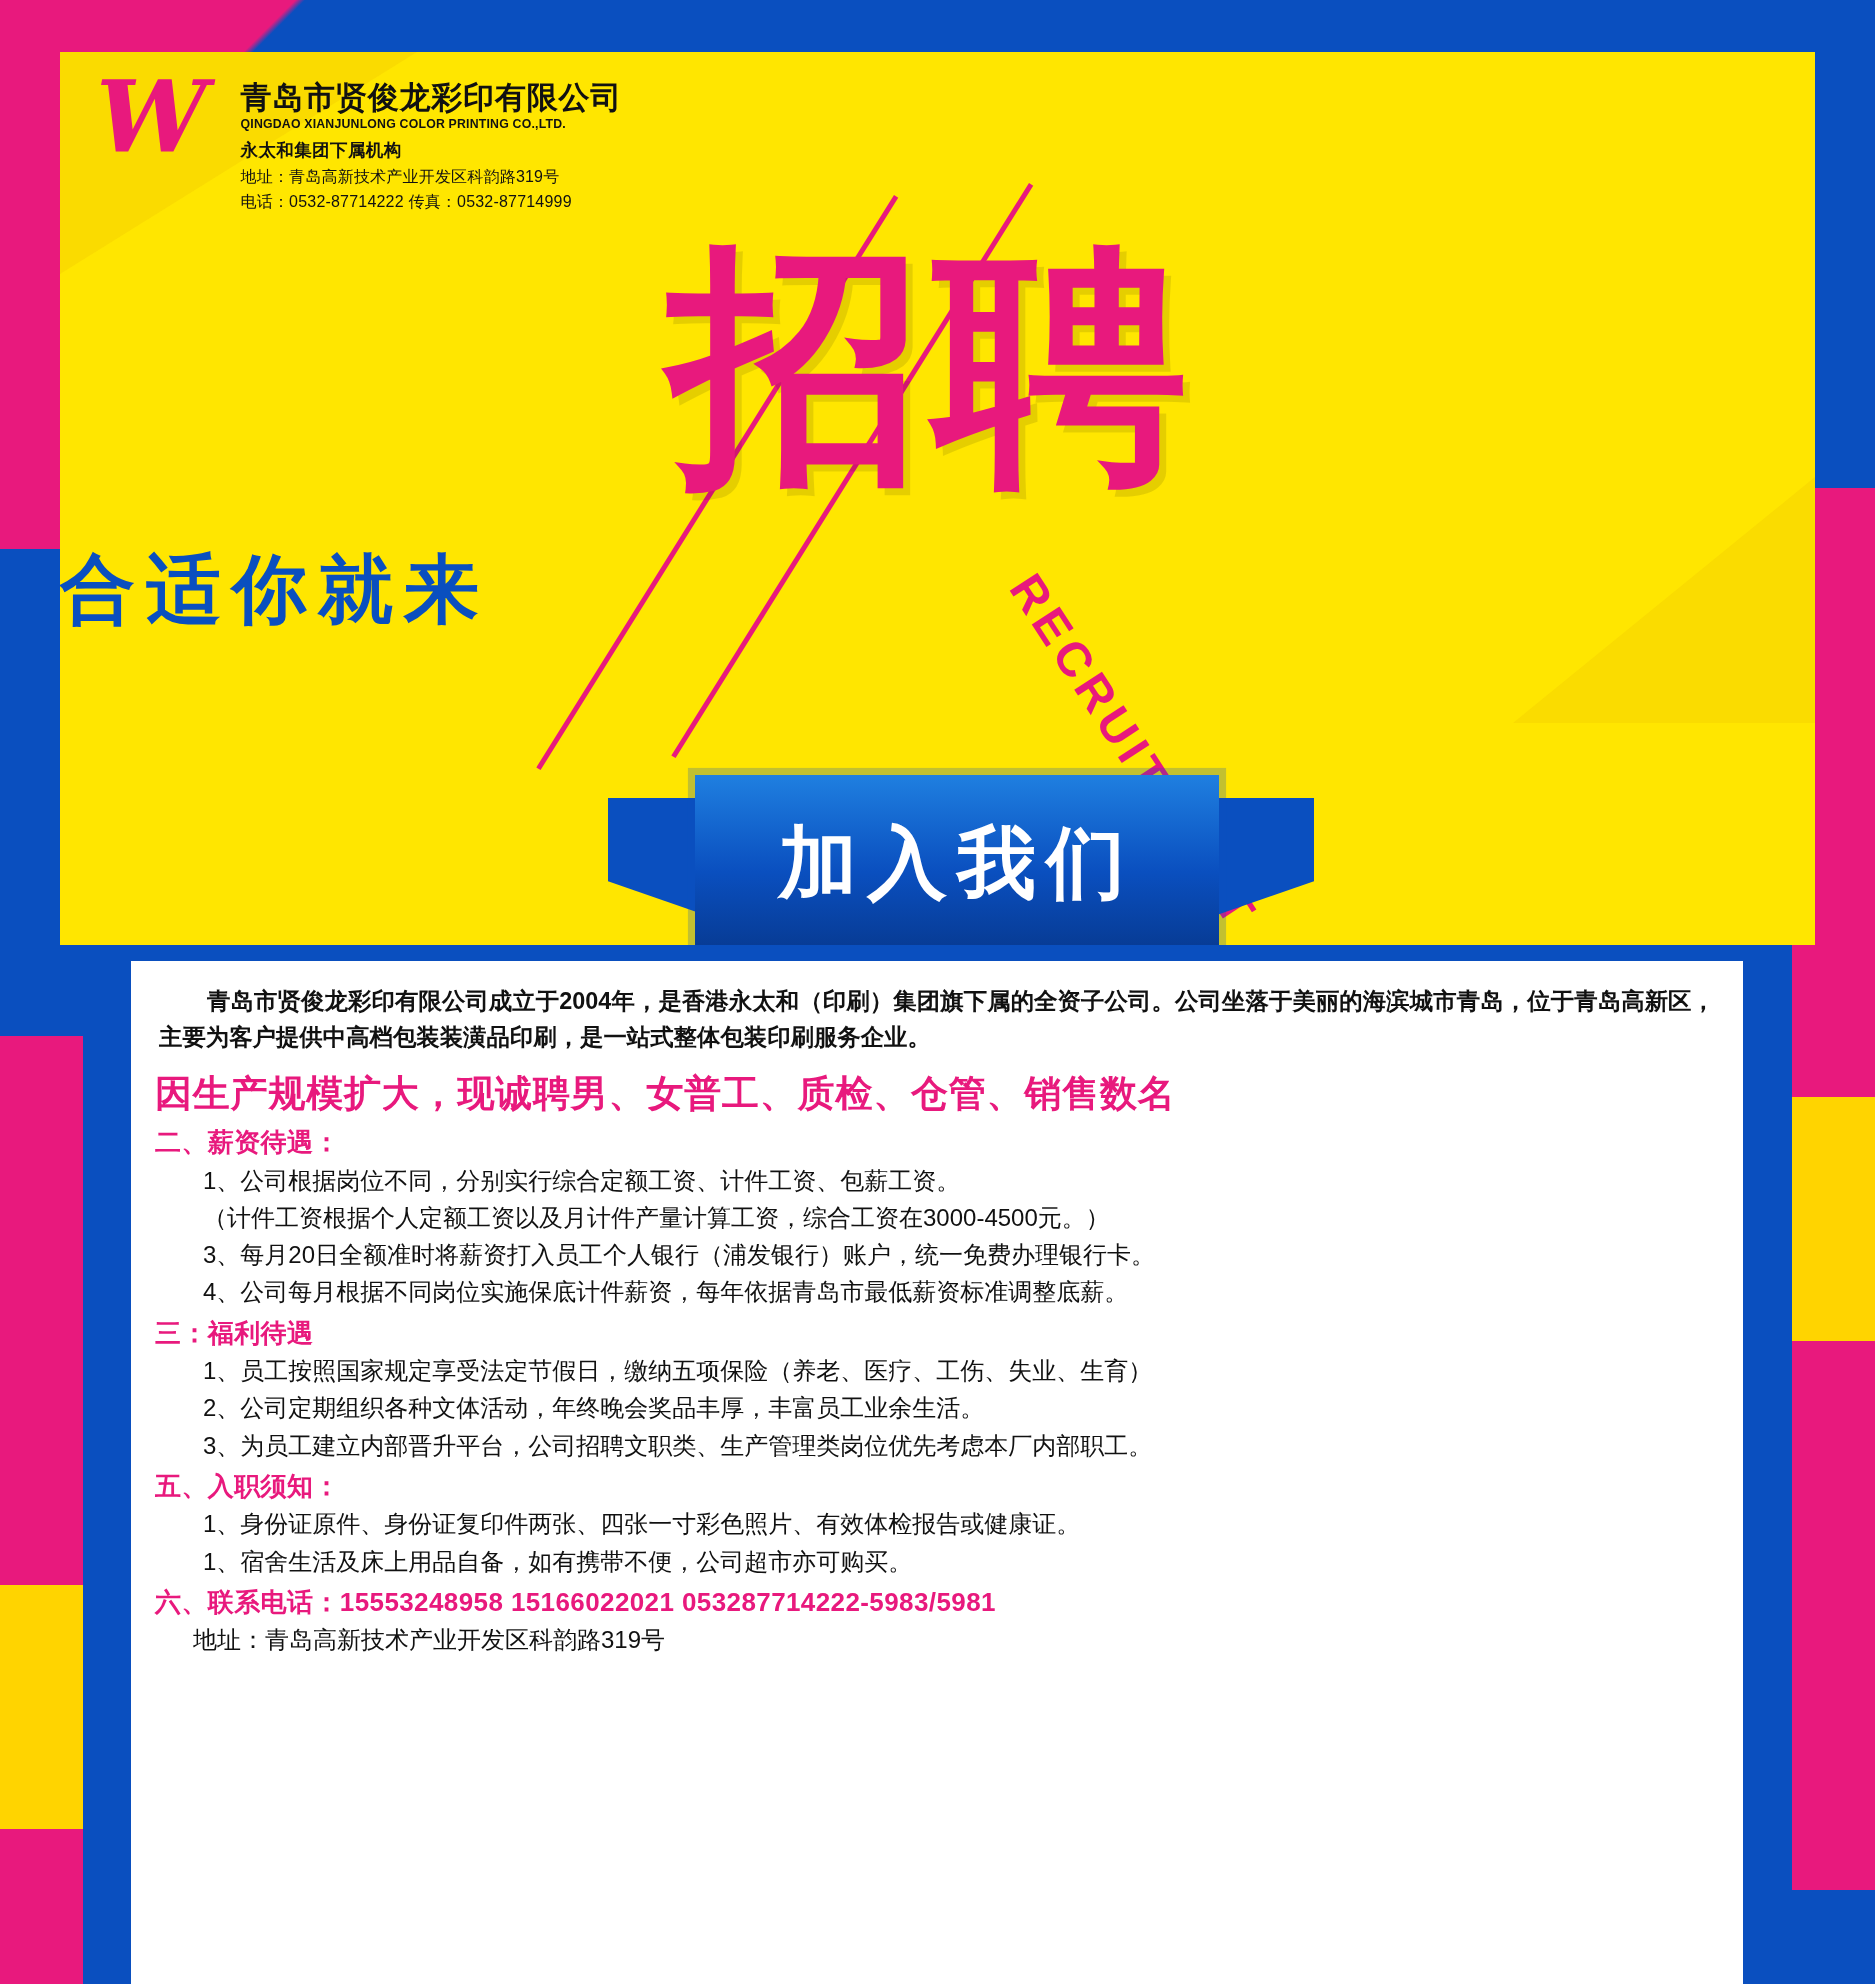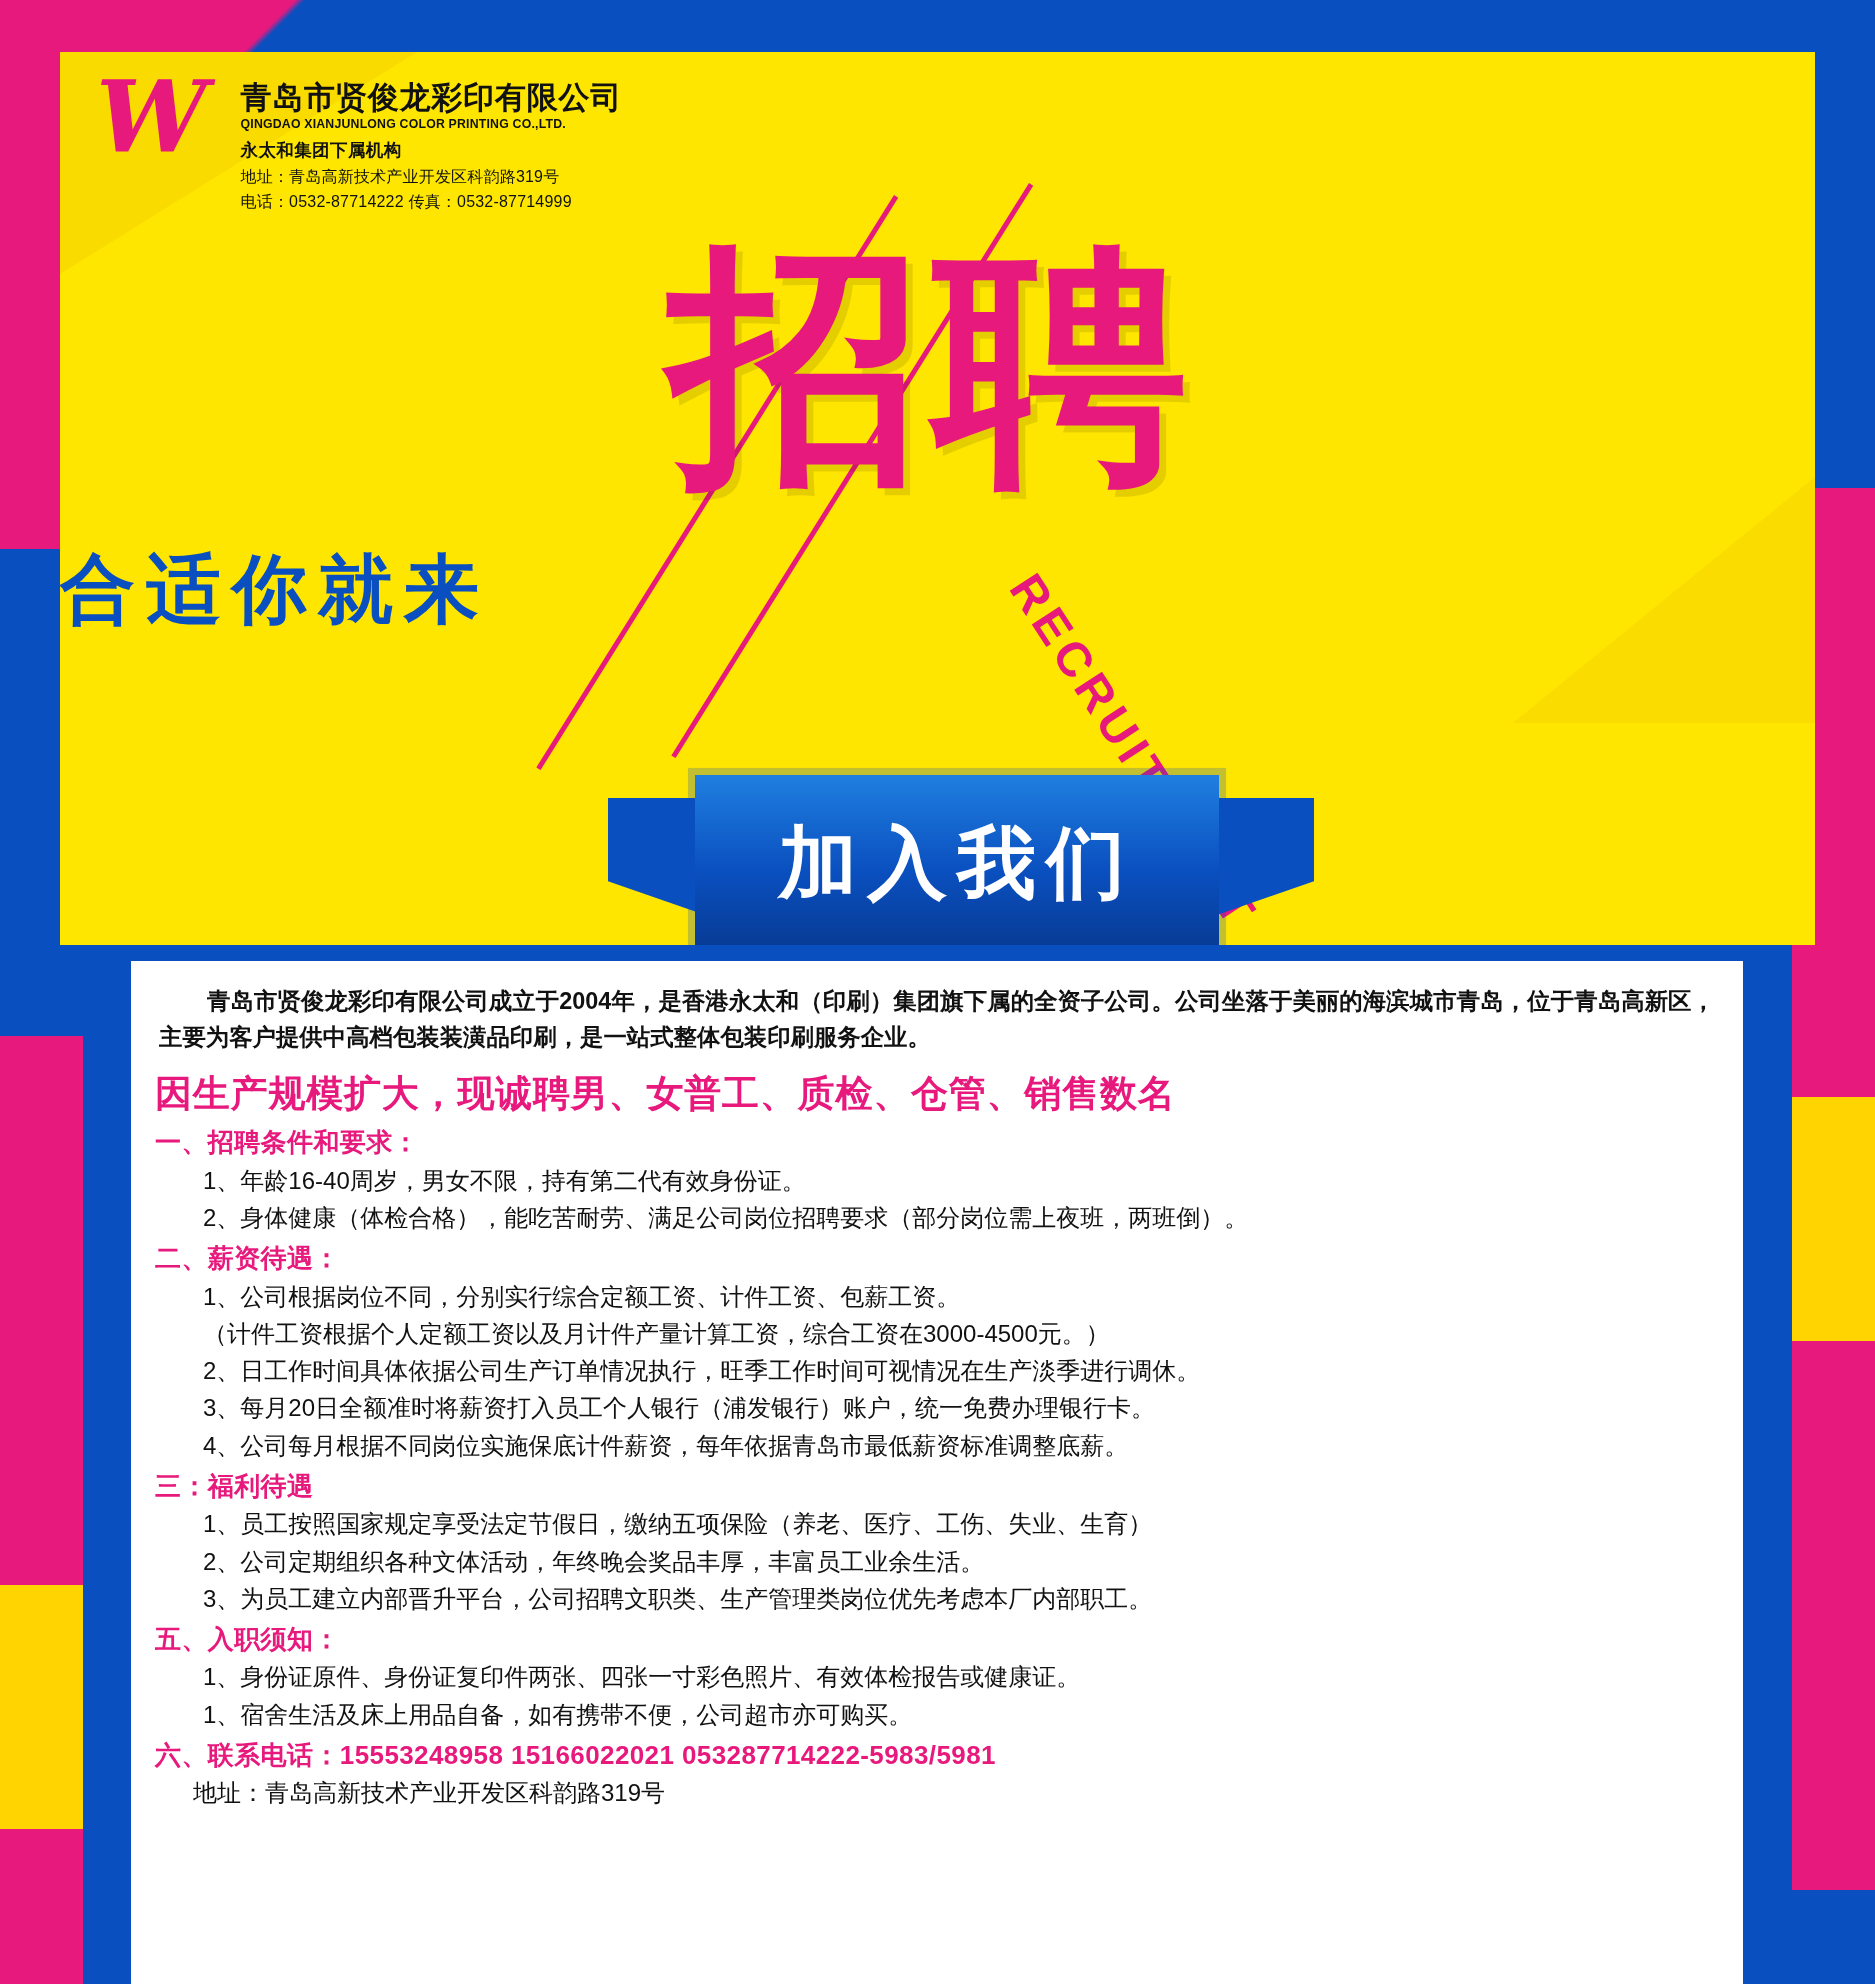--- a/index.html
+++ b/index.html
@@ -154,31 +154,25 @@
 </div>
 
 <div class="panel">
 
   <div class="intro"><span class="ind"></span><span>青岛市贤俊龙彩印有限公司成立于2004年，是香港永太和（印刷）集团旗下属的全资子公司。公司坐落于美丽的海滨城市青岛，位于青岛高新区，主要为客户提供中高档包装装潢品印刷，是一站式整体包装印刷服务企业。</span></div>
 
   <div class="headline">因生产规模扩大，现诚聘男、女普工、质检、仓管、销售数名</div>
 
   <div class="sec">
 
-    <div>
-      <div class="sec-title">一、招聘条件和要求：</div>
-      <div class="item">1、年龄16-40周岁，男女不限，持有第二代有效身份证。</div>
-      <div class="item">2、身体健康（体检合格），能吃苦耐劳、满足公司岗位招聘要求（部分岗位需上夜班，两班倒）。</div>
-    </div>
 
     <div>
       <div class="sec-title">二、薪资待遇：</div>
       <div class="item">1、公司根据岗位不同，分别实行综合定额工资、计件工资、包薪工资。</div>
       <div class="item">（计件工资根据个人定额工资以及月计件产量计算工资，综合工资在3000-4500元。）</div>
-      <div class="item">2、日工作时间具体依据公司生产订单情况执行，旺季工作时间可视情况在生产淡季进行调休。</div>
       <div class="item">3、每月20日全额准时将薪资打入员工个人银行（浦发银行）账户，统一免费办理银行卡。</div>
       <div class="item">4、公司每月根据不同岗位实施保底计件薪资，每年依据青岛市最低薪资标准调整底薪。</div>
     </div>
 
     <div>
       <div class="sec-title">三：福利待遇</div>
       <div class="item">1、员工按照国家规定享受法定节假日，缴纳五项保险（养老、医疗、工伤、失业、生育）</div>
       <div class="item">2、公司定期组织各种文体活动，年终晚会奖品丰厚，丰富员工业余生活。</div>
       <div class="item">3、为员工建立内部晋升平台，公司招聘文职类、生产管理类岗位优先考虑本厂内部职工。</div>
     </div>

